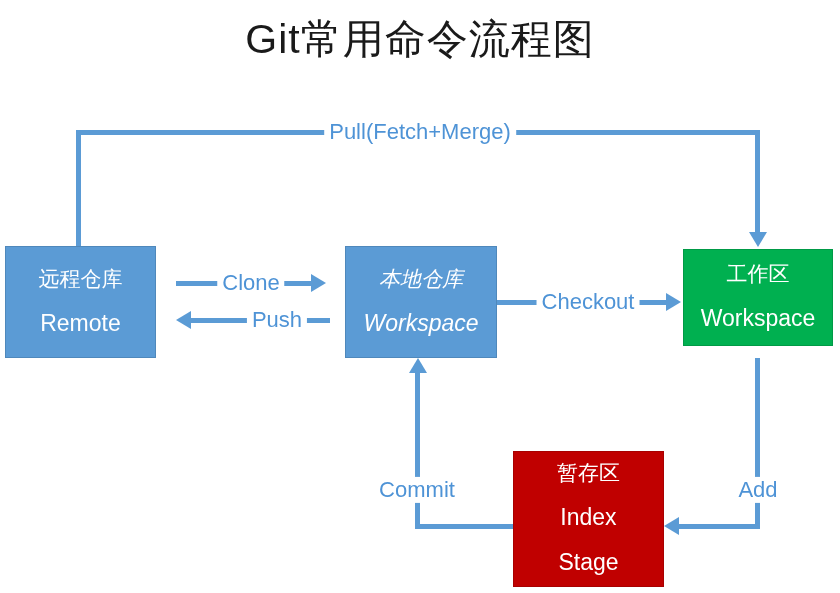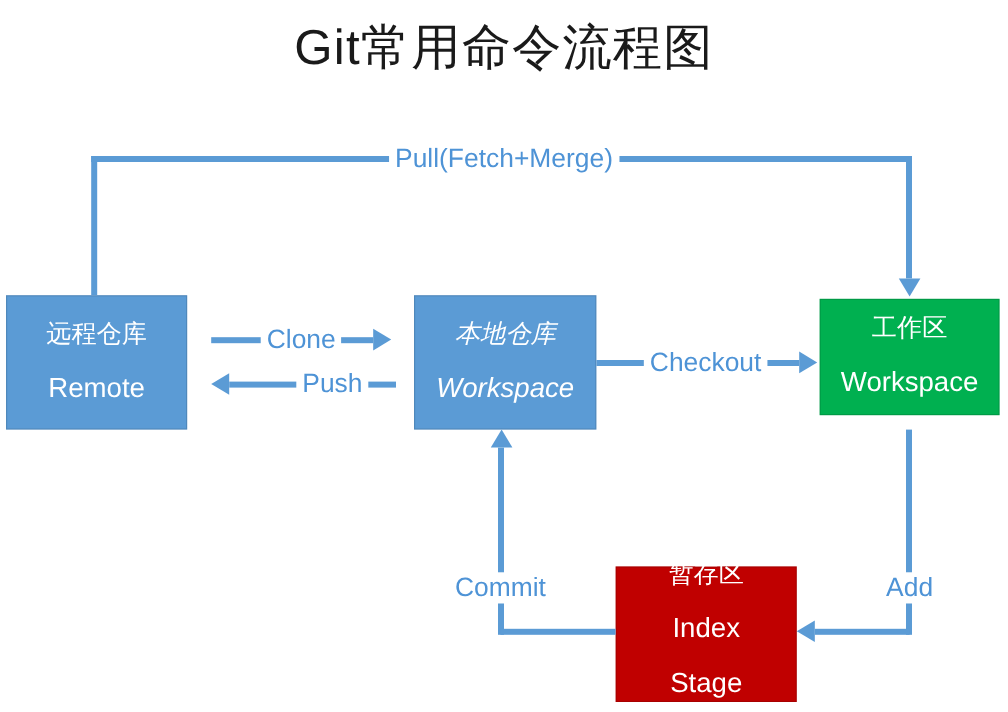--- a/index.html
+++ b/index.html
@@ -46,21 +46,21 @@
     gap: 16px;
   }
   .node .zh { font-size: 21px; }
   .node .en { font-size: 23px; }
   .node-blue  { background: var(--box-blue); }
   .node-green { background: var(--box-green); }
   .node-red   { background: var(--box-red); }
   #node-remote     { left: 5px;   top: 246px; width: 151px; height: 112px; }
   #node-repository { left: 345px; top: 246px; width: 152px; height: 112px; font-style: italic; }
   #node-workspace  { left: 683px; top: 249px; width: 150px; height: 97px; }
-  #node-index      { left: 513px; top: 472px; width: 151px; height: 113px; justify-content: flex-end; }
+  #node-index      { left: 513px; top: 451px; width: 151px; height: 136px; }
 
   .line {
     position: absolute;
     background: var(--line-blue);
   }
   .arrowhead {
     position: absolute;
     width: 0;
     height: 0;
   }

